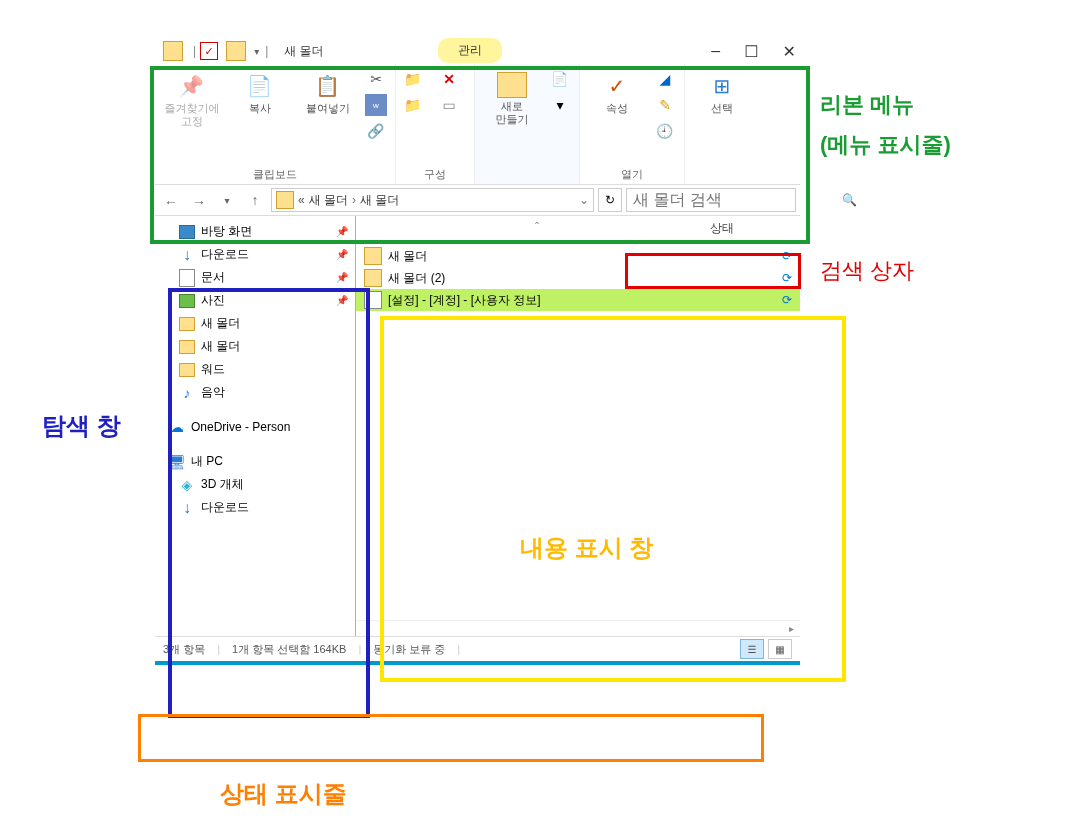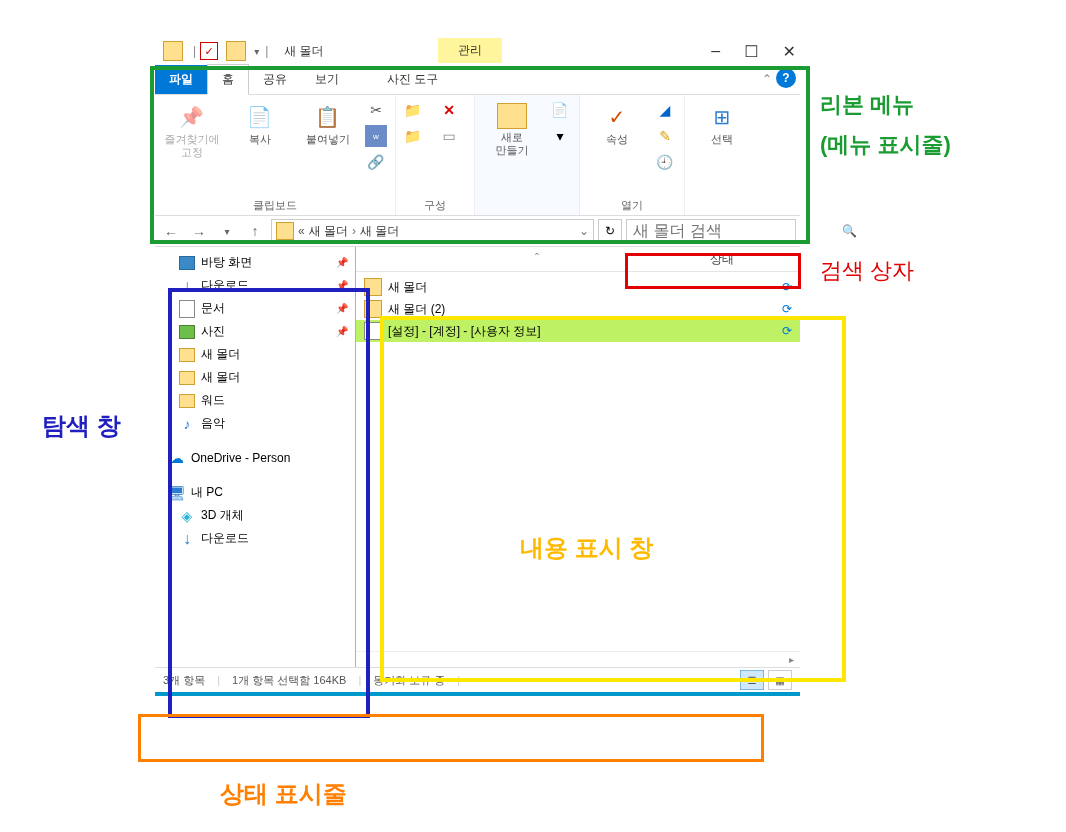--- a/index.html
+++ b/index.html
@@ -3,21 +3,21 @@
 <meta charset="utf-8">
 <style>
 body { margin: 0; font-family: "Malgun Gothic", "Segoe UI", sans-serif; font-size: 12px; background: #fff; width: 1066px; height: 832px; position: relative; }
 .window { position: absolute; left: 155px; top: 38px; width: 645px; background: #fff; }
 .titlebar { display: flex; align-items: center; height: 26px; padding: 0 4px; }
 .titlebar .tb-icon { width: 18px; height: 18px; background: #ffe08f; border: 1px solid #d0a030; margin: 0 4px; }
 .titlebar .qat { display: flex; align-items: center; gap: 4px; margin-left: 6px; }
 .titlebar .qat-sep { color: #888; }
 .titlebar .qat-check { width: 16px; height: 16px; border: 1px solid #c00; display: flex; align-items: center; justify-content: center; color: #c00; font-size: 11px; }
 .titlebar .title { margin-left: 10px; color: #333; }
-.titlebar .extra-tab { position: absolute; left: 283px; top: 0; padding: 4px 20px; background: #fff59d; color: #333; font-size: 12px; }
+.titlebar .extra-tab { position: absolute; left: 283px; top: 0; padding: 4px 20px; background: #fff59d; color: #333; font-size: 12px; border-radius: 10px; }
 .winbtns { position: absolute; right: 4px; top: 4px; display: flex; gap: 24px; font-size: 16px; color: #333; }
 .winbtns span { cursor: pointer; }
 
 .ribbon-outline { border: 4px solid #1a9c33; position: absolute; left: 150px; top: 66px; width: 652px; height: 170px; pointer-events: none; z-index: 50; }
 .ribbon-label { position: absolute; left: 820px; top: 90px; color: #1a9c33; font-weight: bold; font-size: 22px; z-index: 51; }
 .ribbon-label2 { position: absolute; left: 820px; top: 130px; color: #1a9c33; font-weight: bold; font-size: 22px; z-index: 51; }
 
 .tabs { display: flex; align-items: center; height: 30px; background: #fff; border-bottom: 1px solid #ddd; position: relative; }
 .tab { padding: 6px 14px; color: #333; cursor: pointer; }
 .tab.file { background: #0078d7; color: #fff; font-weight: bold; }
@@ -101,29 +101,20 @@
     <span style="color:#888;margin:0 6px;">|</span>
     <span class="title">새 몰더</span>
     <div class="extra-tab">관리</div>
   </div>
   <div class="winbtns">
     <span>–</span>
     <span>☐</span>
     <span>✕</span>
   </div>
 
-  <div class="tabs">
-    <div class="tab file">파일</div>
-    <div class="tab active">홈</div>
-    <div class="tab">공유</div>
-    <div class="tab">보기</div>
-    <div class="tab" style="margin-left:20px;">사진 도구</div>
-    <span class="collapse">⌃</span>
-    <div class="help">?</div>
-  </div>
 
   <div class="ribbon-body">
     <div class="rgroup">
       <div class="rbtns">
         <div class="rbtn disabled">
           <span class="ico">📌</span>
           <span class="lbl">즐겨찾기에
 고정</span>
         </div>
         <div class="rbtn">

